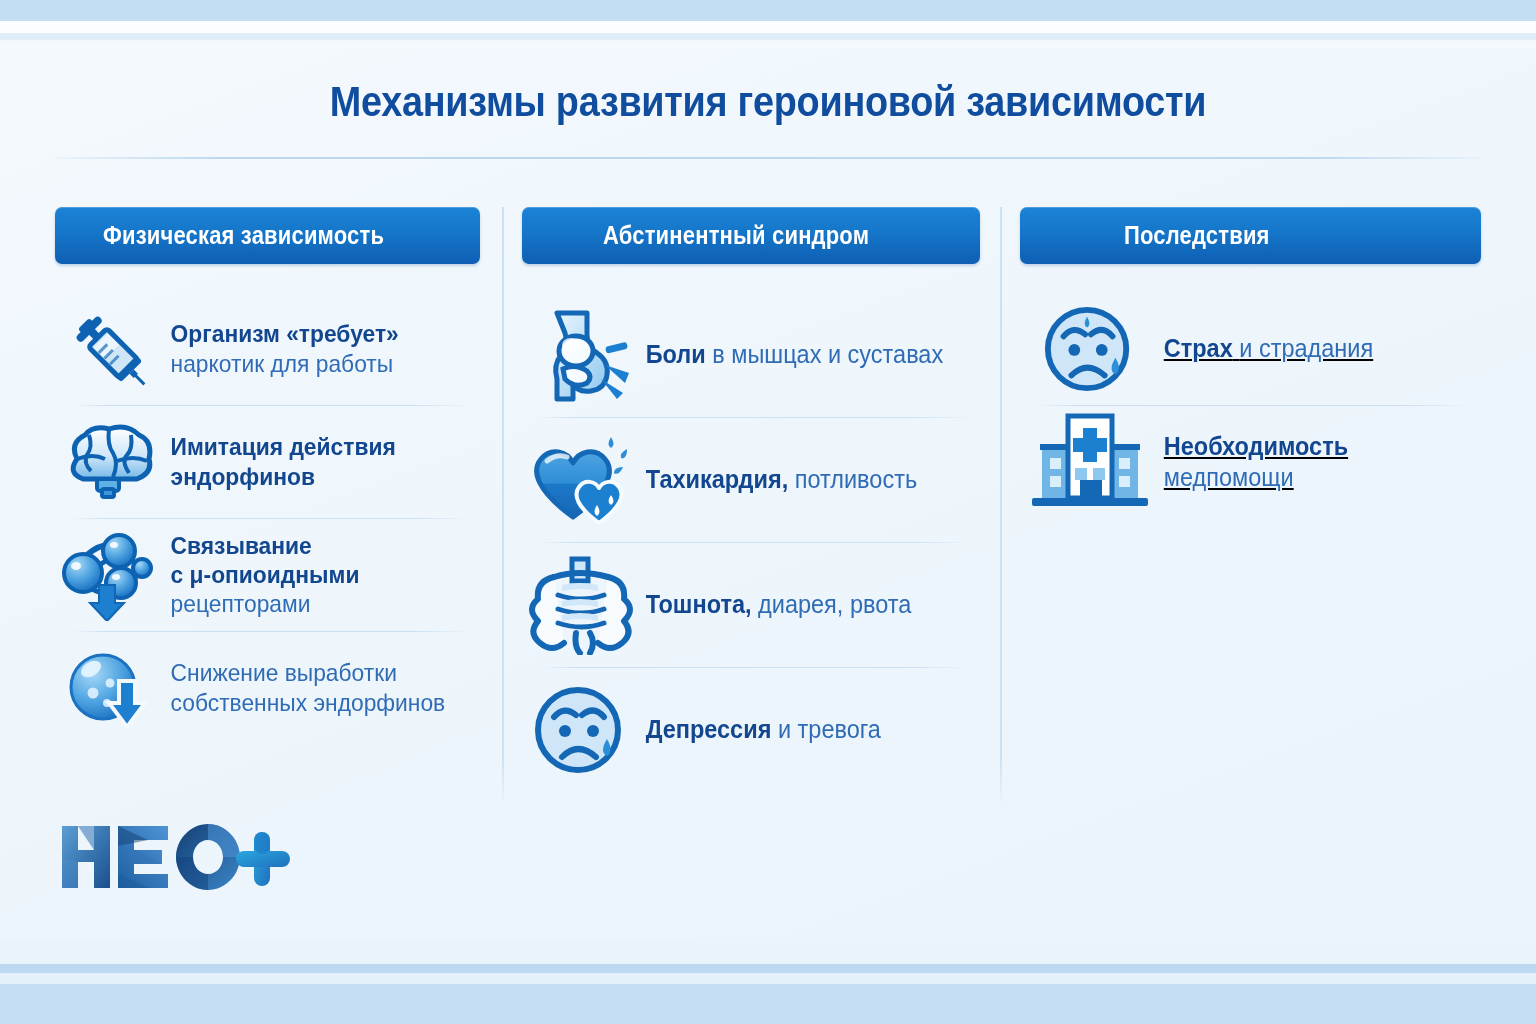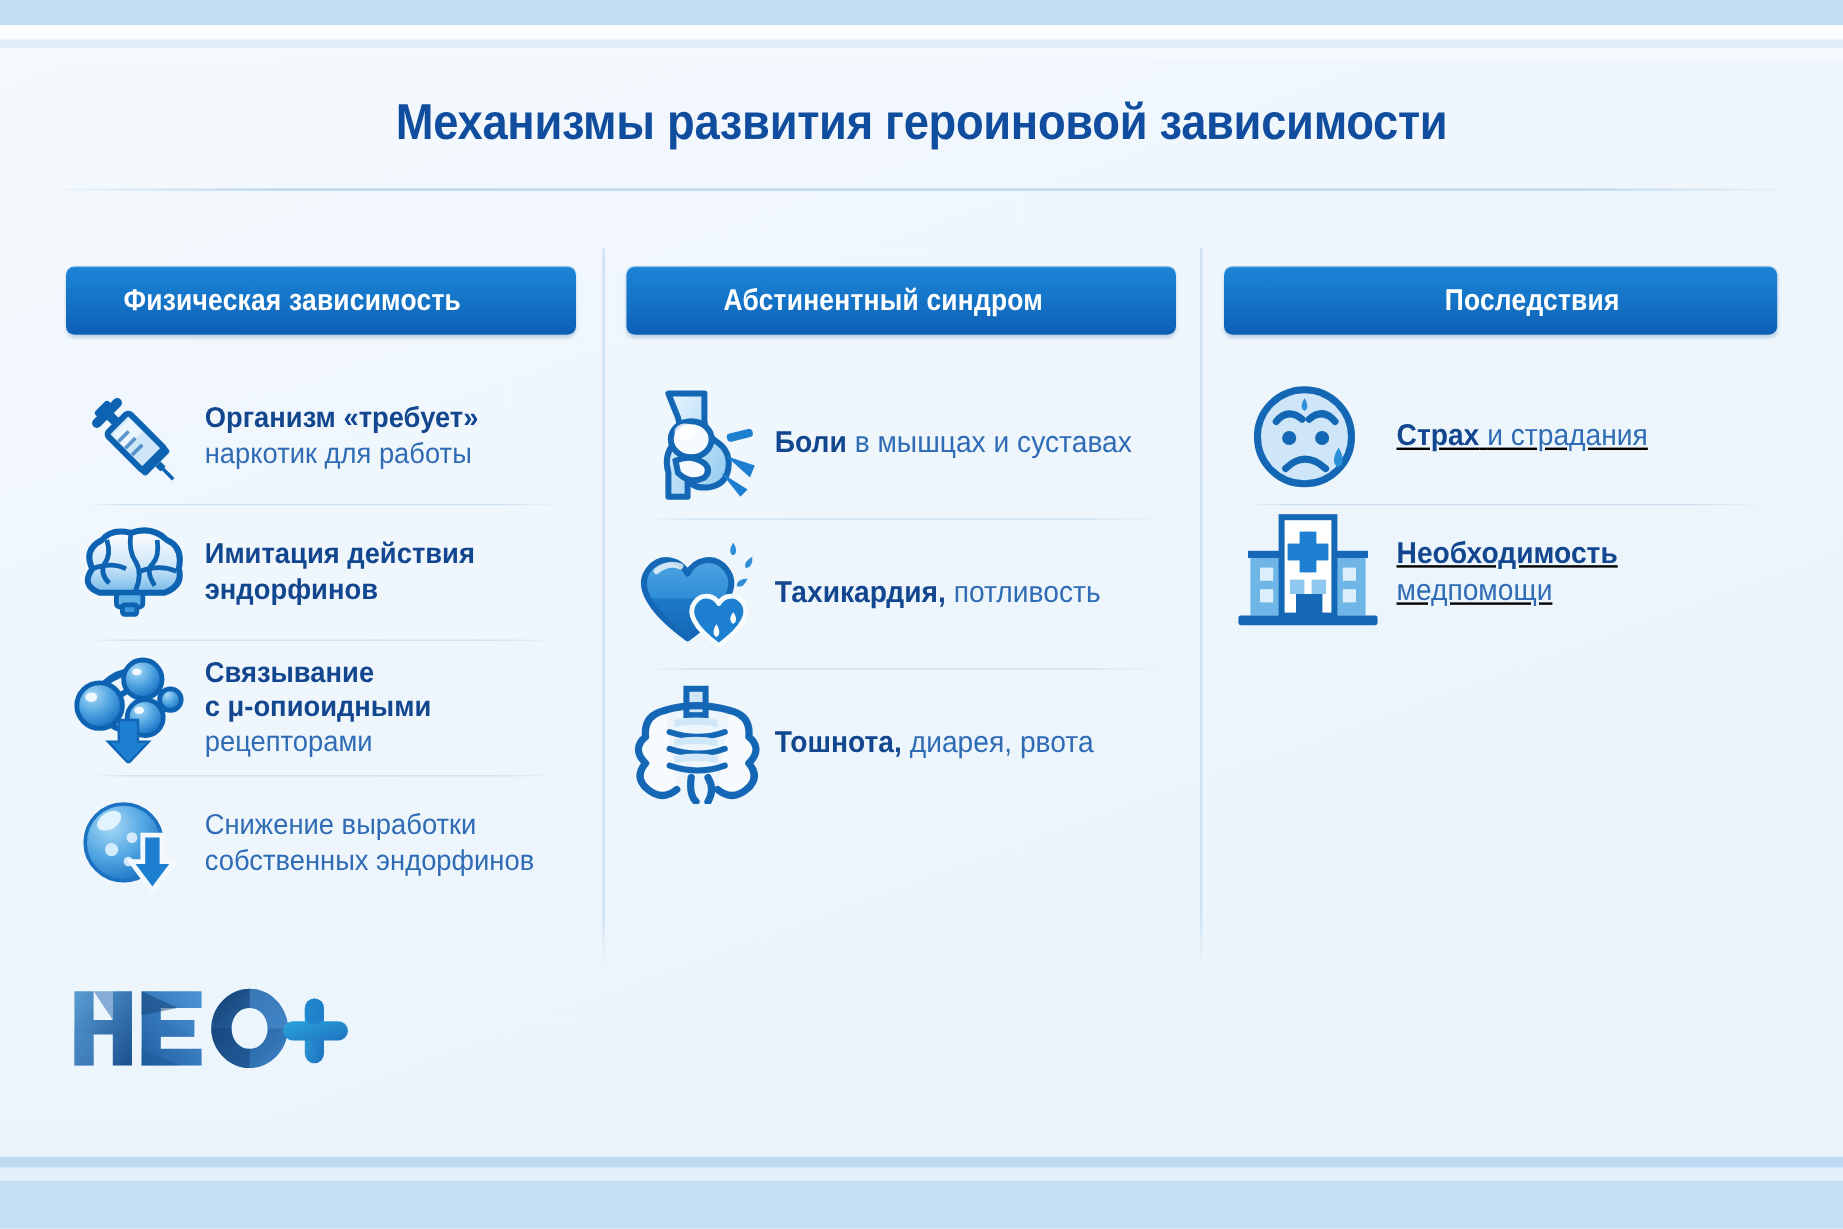--- a/index.html
+++ b/index.html
@@ -30,21 +30,21 @@
     color:#104d9e;
     transform:scaleX(0.90); transform-origin:50% 50%;
     text-shadow:0 1px 0 rgba(255,255,255,0.6);
   }
   .title-rule {
     position:absolute; left:55px; top:157px; width:1426px; height:2px;
     background:linear-gradient(90deg,rgba(190,217,240,0.15),#bcd7ee 12%,#bcd7ee 88%,rgba(190,217,240,0.15));
   }
 
   
-  .columns { position:absolute; left:0; top:207px; width:1536px; height:620px;margin-top:15px; }
+  .columns { position:absolute; left:0; top:207px; width:1536px; height:620px; }
   .col { position:absolute; top:0; }
   .col-0 { left:55px;   width:425px; }
   .col-1 { left:522px;  width:458px; }
   .col-2 { left:1020px; width:461px; }
 
   .divider-1 { position:absolute; left:502px;  top:207px; width:2px; height:600px;
                background:linear-gradient(#cde1f2,#cde1f2 92%,rgba(205,225,242,0)); }
   .divider-2 { position:absolute; left:1000px; top:207px; width:2px; height:600px;
                background:linear-gradient(#cde1f2,#cde1f2 92%,rgba(205,225,242,0)); }
 
@@ -52,21 +52,21 @@
     height:57px; border-radius:7px;
     background:linear-gradient(180deg,#1c83d7 0%,#1576c9 45%,#0e5fb4 100%);
     box-shadow:0 2px 3px rgba(20,80,150,0.22), inset 0 1px 0 rgba(255,255,255,0.22);
     display:flex; align-items:center;
     color:#ffffff; font-size:25px; font-weight:bold;
     letter-spacing:0.2px;
   }
   .col-header span { transform:scaleX(0.88); transform-origin:left center; display:block; }
   .col-0 .col-header { justify-content:flex-start; padding-left:48px; }
   .col-1 .col-header { justify-content:flex-start; padding-left:81px; }
-  .col-2 .col-header { justify-content:center; padding-left:72px; }
+  .col-2 .col-header { justify-content:flex-start; padding-left:104px; }
 
   
   .rows { margin-top:28px; }
   .row { display:flex; align-items:center; position:relative; }
   .row + .row::before {
     content:""; position:absolute; left:18px; right:8px; top:0; height:1px;
     background:linear-gradient(90deg,rgba(200,222,241,0),#cbdff1 8%,#cbdff1 85%,rgba(200,222,241,0));
   }
   .icon-cell { flex:0 0 auto; display:flex; align-items:center; justify-content:center; }
   .txt { color:#1d5aa8; line-height:1.22; }
@@ -299,20 +299,37 @@
             <path d="M34 46 q18 -4 36 0 v6 q-18 -4 -36 0 z" fill="#cfe7f9"></path>
             <path d="M34 60 q18 -4 36 0 v6 q-18 -4 -36 0 z" fill="#cfe7f9"></path>
           </svg>
         </div>
         <div class="txt">
           <b>Тошнота,</b>
           <span class="lt">диарея, рвота</span>
         </div>
       </div>
 
+      <div class="row">
+        <div class="icon-cell">
+          <svg width="98" height="98" viewBox="0 0 98 98">
+            <circle cx="46" cy="49" r="40" fill="#cfe6f8" stroke="#1367b5" stroke-width="6"></circle>
+            <path d="M22 36 q10 -12 22 -2" stroke="#1367b5" stroke-width="6" fill="none" stroke-linecap="round"></path>
+            <path d="M50 34 q12 -10 22 2" stroke="#1367b5" stroke-width="6" fill="none" stroke-linecap="round"></path>
+            <circle cx="33" cy="50" r="6" fill="#1367b5"></circle>
+            <circle cx="61" cy="50" r="6" fill="#1367b5"></circle>
+            <path d="M30 76 q16 -16 34 0" stroke="#1367b5" stroke-width="6" fill="none" stroke-linecap="round"></path>
+            <path d="M75 58 q7 12 0 17 q-8 -4 0 -17 z" fill="#2b90d8"></path>
+          </svg>
+        </div>
+        <div class="txt">
+          <b>Депрессия</b>
+          <span class="lt">и тревога</span>
+        </div>
+      </div>
 
     </div>
   </div>
 
   <div class="col col-2">
     <div class="col-header">
       <span>Последствия</span>
     </div>
     <div class="rows">
 

